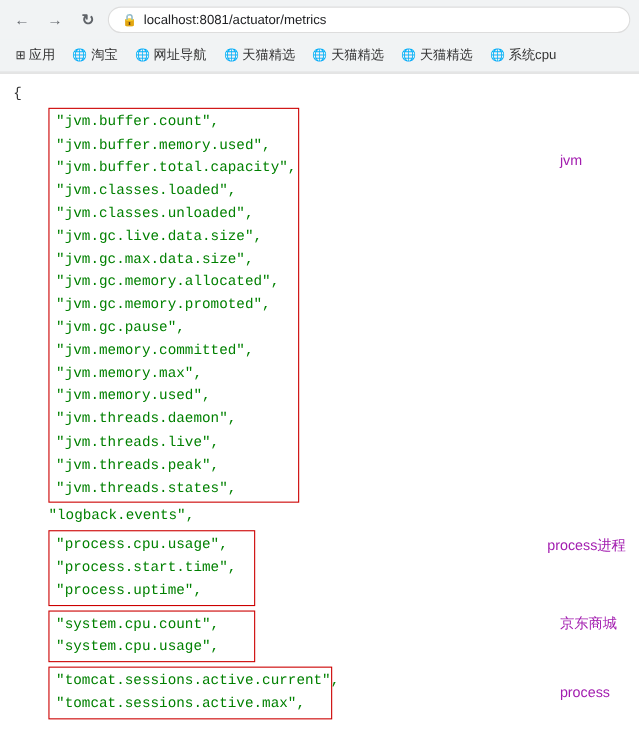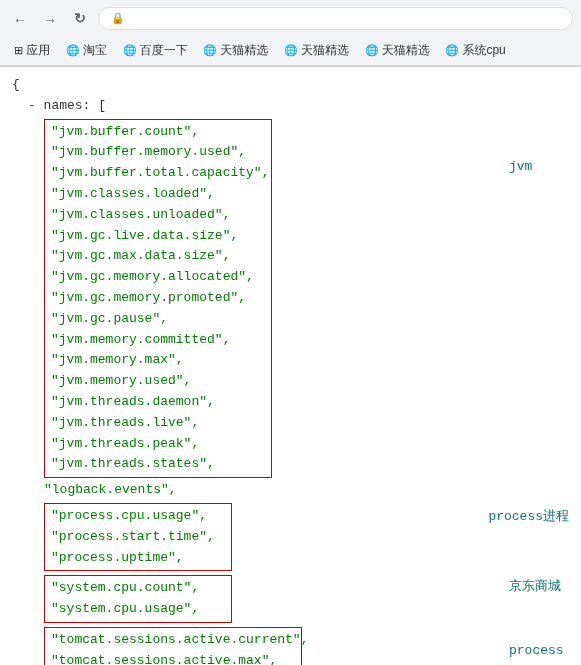--- a/index.html
+++ b/index.html
@@ -85,22 +85,22 @@
     .json-root { color: #333; }
     .brace { color: #333; }
 
     .section-row {
       display: flex;
       align-items: flex-start;
       gap: 0;
     }
     .section-content { flex: 1; }
     .section-label {
-      font-family: Liberation Mono, monospace;
-      color: #0f766e;
+      font-family: Liberation Sans, sans-serif;
+      color: #a21caf;
       font-size: 13px;
       padding-left: 20px;
       padding-top: 4px;
       white-space: nowrap;
       min-width: 80px;
     }
 
     .indent1 { padding-left: 16px; }
     .indent2 { padding-left: 32px; }
 
@@ -109,34 +109,35 @@
 </head>
 <body>
 
 <div class="browser-chrome">
   <div class="nav-bar">
     <div class="nav-btn">←</div>
     <div class="nav-btn">→</div>
     <div class="nav-btn">↻</div>
     <div class="address-bar">
       <span class="lock-icon">🔒</span>
+      <span>localhost:8081/actuator/metrics</span>
     </div>
   </div>
   <div class="bookmarks-bar">
     <div class="bookmark-item">
       <span class="bm-icon">⊞</span>
       <span>应用</span>
     </div>
     <div class="bookmark-item">
       <span class="bm-icon">🌐</span>
       <span>淘宝</span>
     </div>
     <div class="bookmark-item">
       <span class="bm-icon">🌐</span>
-      <span>百度一下</span>
+      <span>网址导航</span>
     </div>
     <div class="bookmark-item">
       <span class="bm-icon">🌐</span>
       <span>天猫精选</span>
     </div>
     <div class="bookmark-item">
       <span class="bm-icon">🌐</span>
       <span>天猫精选</span>
     </div>
     <div class="bookmark-item">
@@ -148,23 +149,20 @@
       <span>系统cpu</span>
     </div>
   </div>
 </div>
 
 <div class="main-content">
   <div class="json-root">
 
     <span class="line brace">{</span>
 
-    <div class="indent1">
-      <span style="color:#c00;">- </span><span>names: [</span>
-    </div>
 
     <div class="section-row">
       <div class="section-content">
         <div class="indent2" style="display:inline-block; width: 260px;">
           <div style="border: 1.5px solid #c00; padding: 2px 6px; margin: 2px 0;">
             <div style="color:#008000;">"jvm.buffer.count",</div>
             <div style="color:#008000;">"jvm.buffer.memory.used",</div>
             <div style="color:#008000;">"jvm.buffer.total.capacity",</div>
             <div style="color:#008000;">"jvm.classes.loaded",</div>
             <div style="color:#008000;">"jvm.classes.unloaded",</div>

